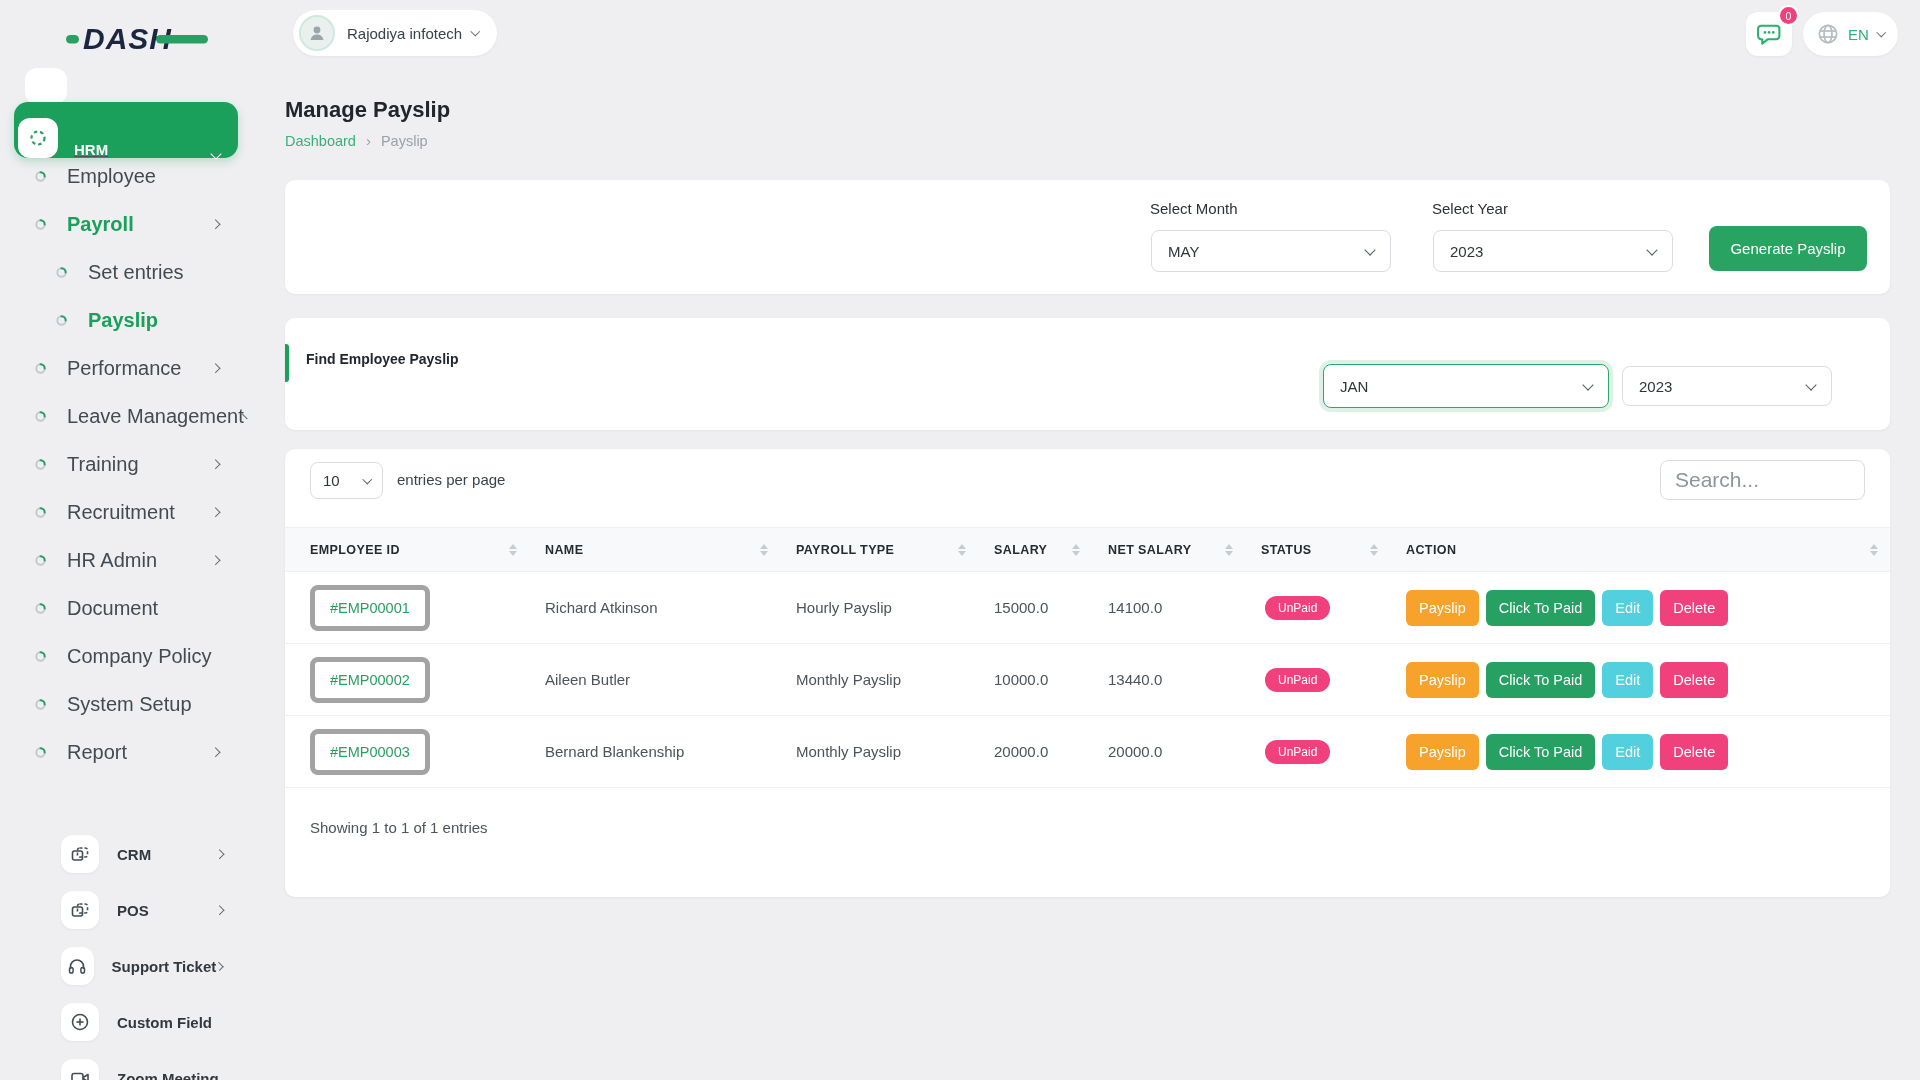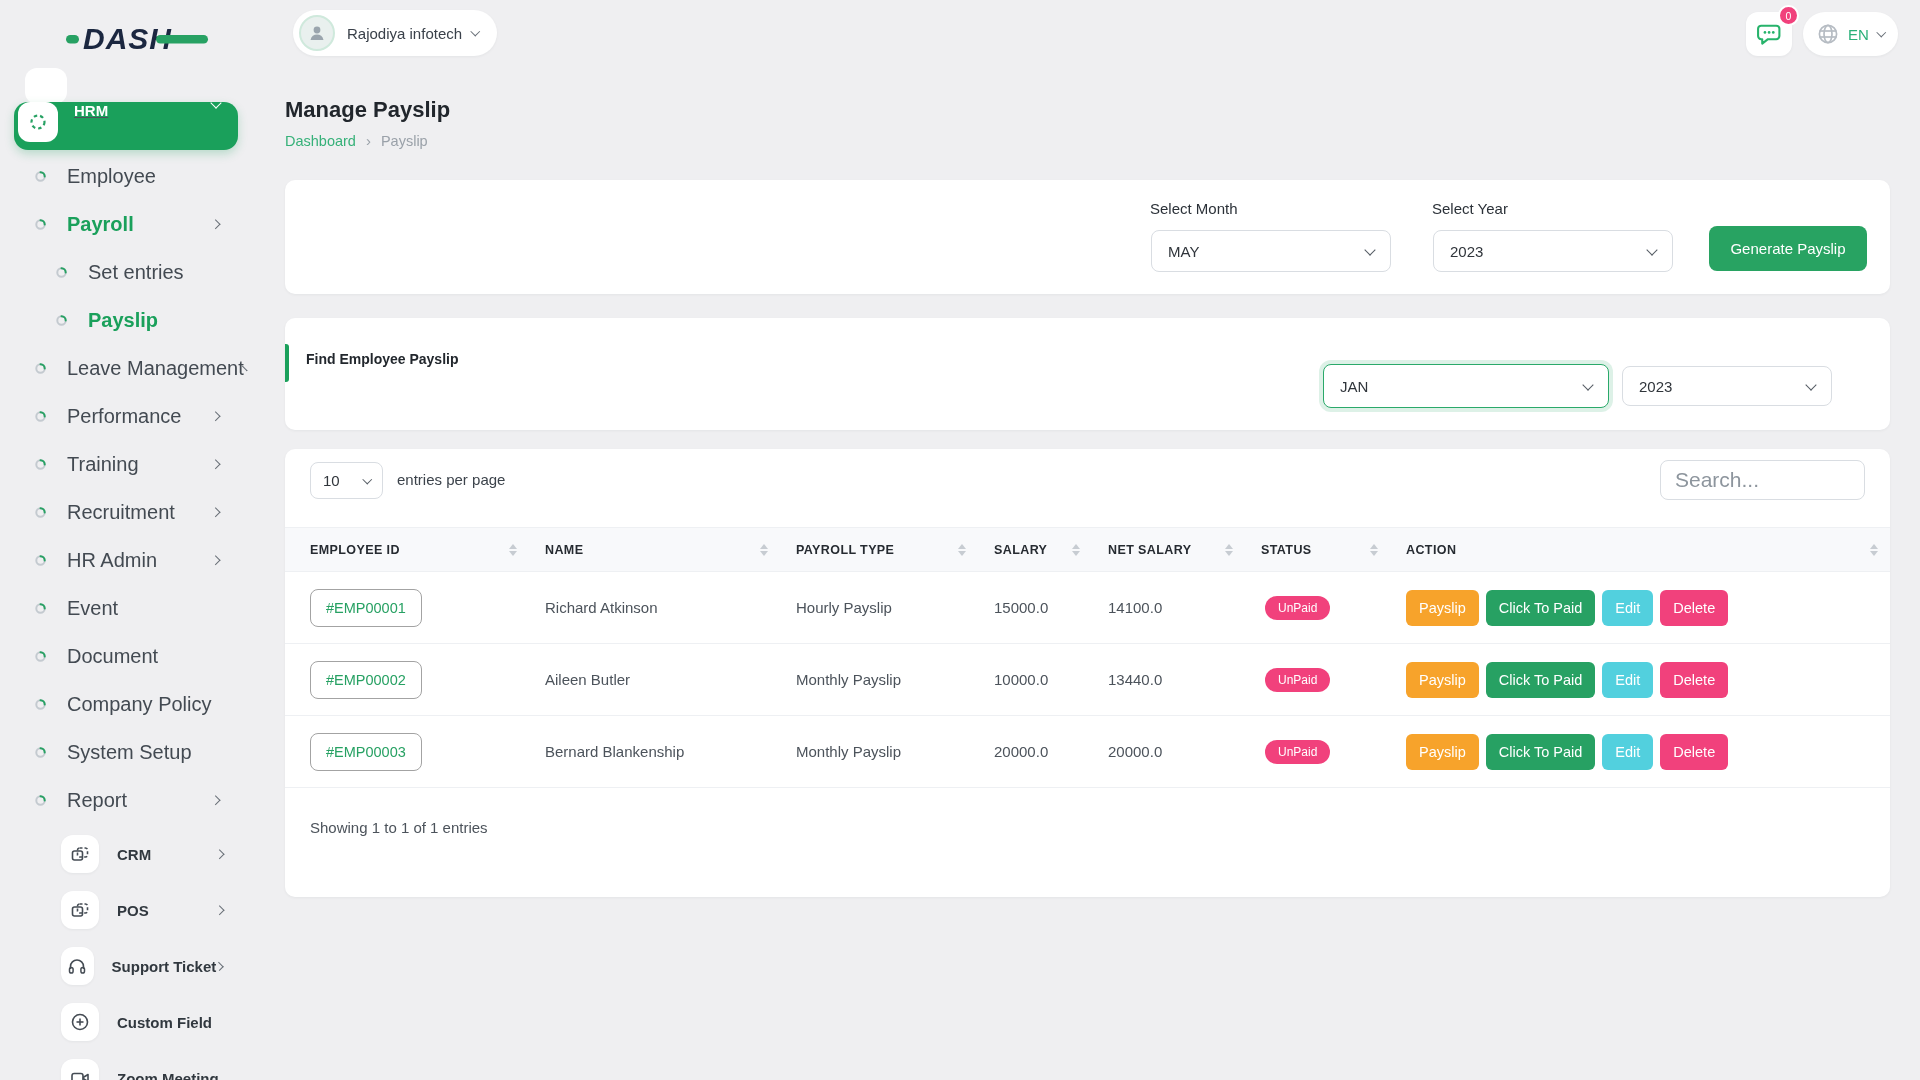--- a/index.html
+++ b/index.html
@@ -41,22 +41,22 @@
   .chev { display:inline-block; width:8px; height:8px; border-right:1.8px solid #555c64; border-bottom:1.8px solid #555c64; }
   .chev.down { transform:rotate(45deg); margin-top:-3px; }
   .chev.right { transform:rotate(-45deg); }
   .chev.white { border-color:#fff; }
   .chev.small { width:6.5px; height:6.5px; border-width:1.6px; }
   .chev.grey { border-color:#676e76; }
   
   .sidebar { position:absolute; left:0; top:60px; width:260px; }
   .peek-tile { position:absolute; left:25px; top:8px; width:42px; height:36px; background:#fff; border-radius:12px; }
   .hrm-pill {
-    position:absolute; left:14px; top:42px; width:224px; height:48px; background:#1aa05b;
-    border-radius:14px; display:flex; align-items:flex-start; padding:0 18px 0 4px;
+    position:absolute; left:14px; top:42px; width:224px; height:56px; background:#1aa05b;
+    border-radius:14px; display:flex; align-items:flex-end; padding:0 18px 0 4px;
     box-shadow:0 4px 10px rgba(26,160,91,.25); cursor:pointer;text-decoration:underline;
   }
   .hrm-tile { width:40px; height:40px; background:#fff; border-radius:12px; display:flex; align-items:center; justify-content:center; }
   .hrm-label { color:#fff; font-size:15px; font-weight:bold; margin-left:16px; flex:1; }
   .menu { list-style:none; position:absolute; left:0; top:92px; width:260px; }
   .sitem { height:48px; display:flex; align-items:center; padding:0 42px 0 35px; font-size:20px; color:#434a52; cursor:pointer; }
   .sitem .slabel { margin-left:21px; flex:1; white-space:nowrap; }
   .sitem.sub { padding-left:56px; }
   .sitem.active .slabel { color:#1aa05b; font-weight:bold; }
   .modules { list-style:none; position:absolute; left:0; top:766px; width:260px; }
@@ -101,21 +101,21 @@
   .thead, .trow { display:grid; grid-template-columns:235px 251px 198px 114px 153px 145px 1fr; padding-left:25px; align-items:center; }
   .thead { position:absolute; left:0; top:78px; width:1605px; height:45px; background:#f8f9fb; border-top:1px solid #eef0f3; border-bottom:1px solid #eef0f3; }
   .th { display:flex; align-items:center; justify-content:space-between; padding-right:28px; font-size:12.5px; font-weight:bold; color:#262b31; letter-spacing:.4px; }
   .th.last { padding-right:12px; }
   .sort { display:flex; flex-direction:column; gap:2px; cursor:pointer; }
   .sort i { display:block; width:0; height:0; border-left:4px solid transparent; border-right:4px solid transparent; }
   .sort .up { border-bottom:5px solid #c7ccd2; }
   .sort .dn { border-top:5px solid #c7ccd2; }
   .tbody { position:absolute; left:0; top:123px; width:1605px; }
   .trow { height:72px; border-bottom:1px solid #eef0f3; font-size:15px; color:#4c535b; }
-  .emp-badge { display:inline-block; border:1px solid #a3a3a3; color:#27a163; background:#fff; border-radius:8px; padding:10px 15px; font-size:14.5px; cursor:pointer; }
+  .emp-badge { display:inline-block; border:5px solid #a3a3a3; color:#27a163; background:#fff; border-radius:8px; padding:10px 15px; font-size:14.5px; cursor:pointer; }
   .status-pill { display:inline-block; background:#f1417c; color:#fff; font-size:12px; padding:5px 13px; border-radius:13px; margin-left:4px; }
   .actions { display:flex; gap:7px; }
   .btn { border:none; border-radius:6px; color:#fff; font-size:14.5px; padding:10px 13px; font-family:inherit; cursor:pointer; white-space:nowrap; }
   .btn.orange { background:#f7a32b; }
   .btn.green  { background:#27a163; }
   .btn.cyan   { background:#52d0de; }
   .btn.pink   { background:#f1417c; }
   .table-footer { position:absolute; left:25px; top:370px; font-size:15px; color:#4c535b; }
   svg { display:block; }
 </style>
@@ -217,40 +217,40 @@
         </span>
       <span class="slabel">Payslip</span>
     </li>
     <li class="sitem">
       <span>
           <svg width="11" height="11" viewBox="0 0 11 11">
             <circle cx="5.5" cy="5.5" r="4.2" fill="none" stroke="#c4cad0" stroke-width="2"></circle>
             <path d="M5.5 1.3 A4.2 4.2 0 0 1 9.7 5.5" fill="none" stroke="#27a163" stroke-width="2" stroke-linecap="round"></path>
           </svg>
         </span>
+      <span class="slabel">Performance</span>
+      <span class="chev right small grey"></span>
+    </li>
+    <li class="sitem">
+      <span>
+          <svg width="11" height="11" viewBox="0 0 11 11">
+            <circle cx="5.5" cy="5.5" r="4.2" fill="none" stroke="#c4cad0" stroke-width="2"></circle>
+            <path d="M5.5 1.3 A4.2 4.2 0 0 1 9.7 5.5" fill="none" stroke="#27a163" stroke-width="2" stroke-linecap="round"></path>
+          </svg>
+        </span>
       <span class="slabel">Leave Management</span>
       <span class="chev right small grey"></span>
     </li>
     <li class="sitem">
       <span>
           <svg width="11" height="11" viewBox="0 0 11 11">
             <circle cx="5.5" cy="5.5" r="4.2" fill="none" stroke="#c4cad0" stroke-width="2"></circle>
             <path d="M5.5 1.3 A4.2 4.2 0 0 1 9.7 5.5" fill="none" stroke="#27a163" stroke-width="2" stroke-linecap="round"></path>
           </svg>
         </span>
-      <span class="slabel">Performance</span>
-      <span class="chev right small grey"></span>
-    </li>
-    <li class="sitem">
-      <span>
-          <svg width="11" height="11" viewBox="0 0 11 11">
-            <circle cx="5.5" cy="5.5" r="4.2" fill="none" stroke="#c4cad0" stroke-width="2"></circle>
-            <path d="M5.5 1.3 A4.2 4.2 0 0 1 9.7 5.5" fill="none" stroke="#27a163" stroke-width="2" stroke-linecap="round"></path>
-          </svg>
-        </span>
       <span class="slabel">Training</span>
       <span class="chev right small grey"></span>
     </li>
     <li class="sitem">
       <span>
           <svg width="11" height="11" viewBox="0 0 11 11">
             <circle cx="5.5" cy="5.5" r="4.2" fill="none" stroke="#c4cad0" stroke-width="2"></circle>
             <path d="M5.5 1.3 A4.2 4.2 0 0 1 9.7 5.5" fill="none" stroke="#27a163" stroke-width="2" stroke-linecap="round"></path>
           </svg>
         </span>
@@ -259,29 +259,20 @@
     </li>
     <li class="sitem">
       <span>
           <svg width="11" height="11" viewBox="0 0 11 11">
             <circle cx="5.5" cy="5.5" r="4.2" fill="none" stroke="#c4cad0" stroke-width="2"></circle>
             <path d="M5.5 1.3 A4.2 4.2 0 0 1 9.7 5.5" fill="none" stroke="#27a163" stroke-width="2" stroke-linecap="round"></path>
           </svg>
         </span>
       <span class="slabel">HR Admin</span>
       <span class="chev right small grey"></span>
-    </li>
-    <li class="sitem">
-      <span>
-          <svg width="11" height="11" viewBox="0 0 11 11">
-            <circle cx="5.5" cy="5.5" r="4.2" fill="none" stroke="#c4cad0" stroke-width="2"></circle>
-            <path d="M5.5 1.3 A4.2 4.2 0 0 1 9.7 5.5" fill="none" stroke="#27a163" stroke-width="2" stroke-linecap="round"></path>
-          </svg>
-        </span>
-      <span class="slabel">Event</span>
     </li>
     <li class="sitem">
       <span>
           <svg width="11" height="11" viewBox="0 0 11 11">
             <circle cx="5.5" cy="5.5" r="4.2" fill="none" stroke="#c4cad0" stroke-width="2"></circle>
             <path d="M5.5 1.3 A4.2 4.2 0 0 1 9.7 5.5" fill="none" stroke="#27a163" stroke-width="2" stroke-linecap="round"></path>
           </svg>
         </span>
       <span class="slabel">Document</span>
     </li>

